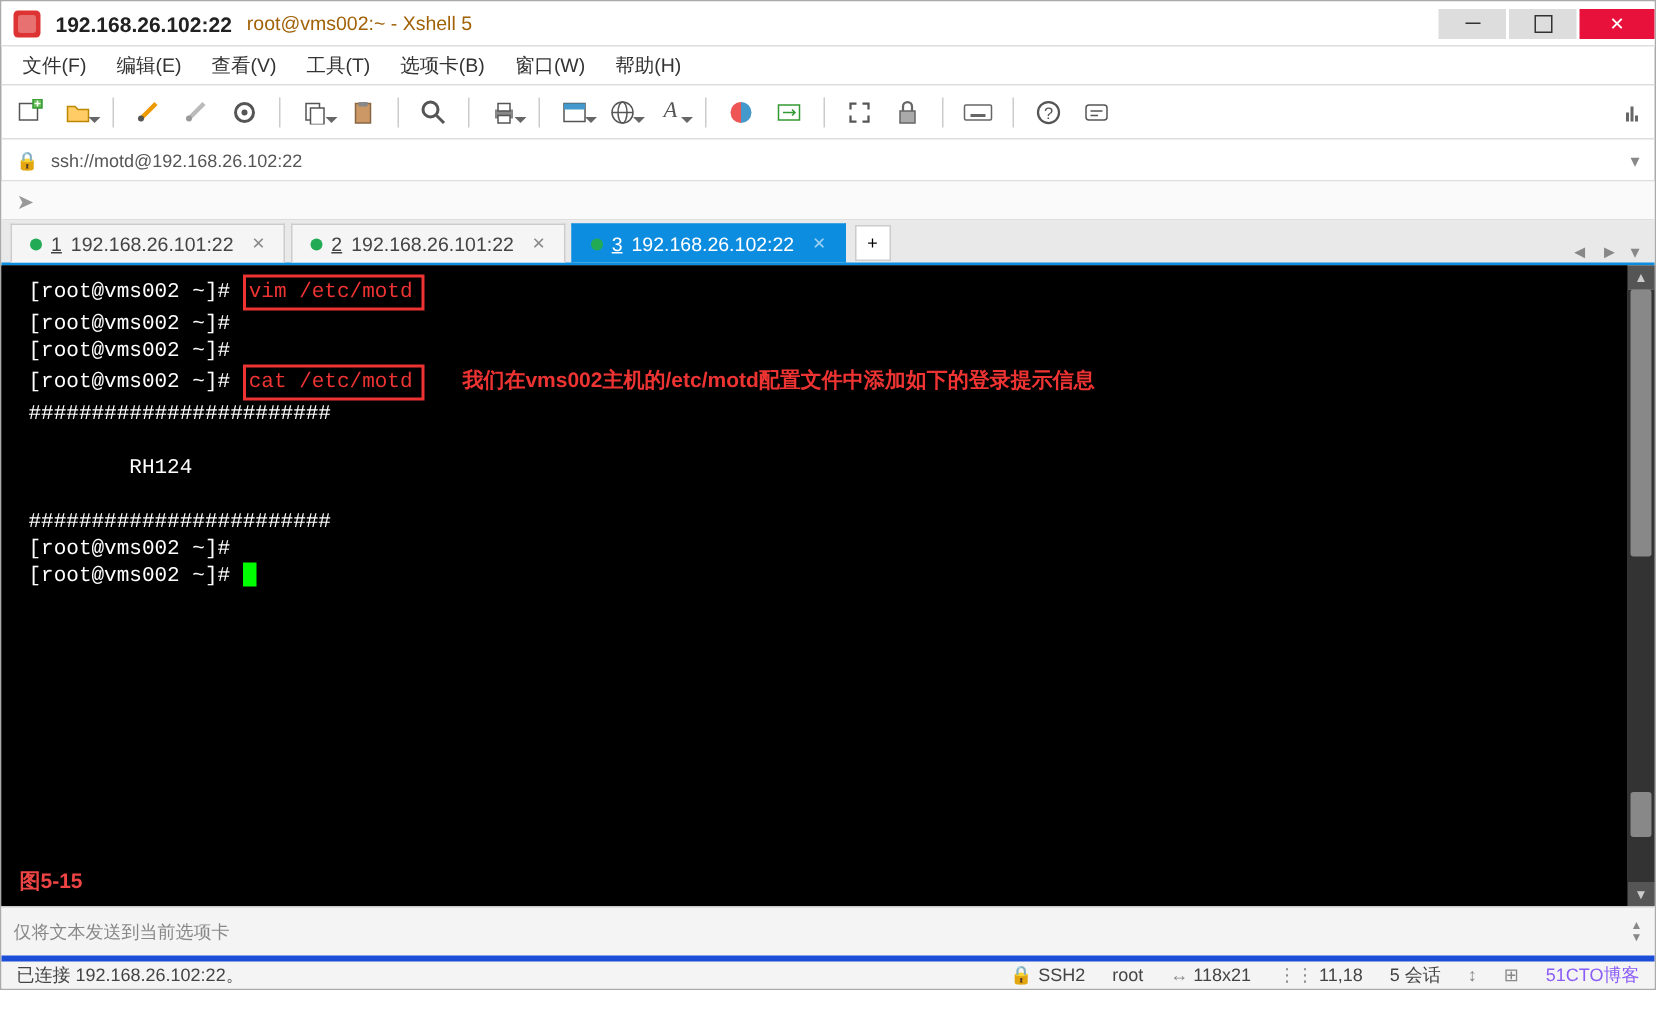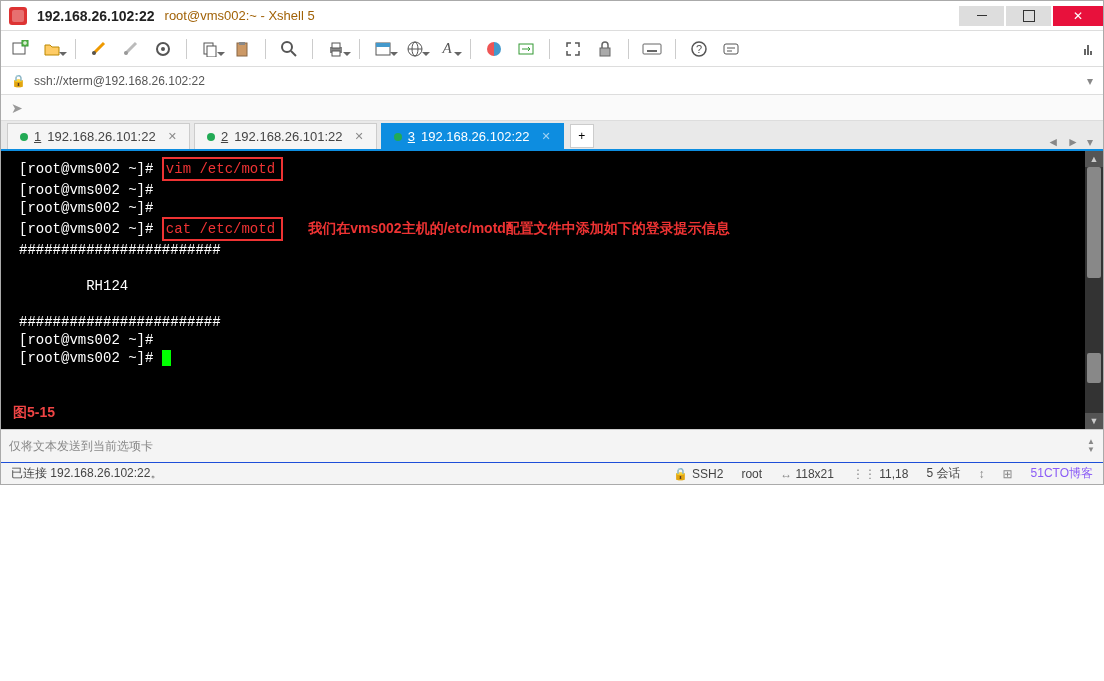--- a/index.html
+++ b/index.html
@@ -1,17 +1,17 @@
 <!DOCTYPE html>
 <html><head>
 <meta charset="utf-8">
 <style>
   * { box-sizing: border-box; margin: 0; padding: 0; }
   html, body { width: 1104px; height: 681px; font-family: "Microsoft YaHei", Tahoma, sans-serif; font-size: 12px; background: #fff; overflow: hidden; }
-  .window { width: 1104px; height: 485px; display: flex; flex-direction: column; border: 1px solid #aaa; }
+  .window { width: 1104px; height: 660px; display: flex; flex-direction: column; border: 1px solid #aaa; }
 
   
   .titlebar { height: 30px; display: flex; align-items: center; background: #fff; border-bottom: 1px solid #ddd; padding-left: 8px; }
   .titlebar .app-icon { width: 18px; height: 18px; background: #d33; border-radius: 3px; margin-right: 10px; position: relative; }
   .titlebar .app-icon::after { content:""; position:absolute; inset:3px; background:#fff; border-radius:2px; opacity:.3;}
   .titlebar .title-strong { font-weight: bold; font-size: 14px; color: #222; margin-right: 10px; }
   .titlebar .title-sub { color: #a16207; font-size: 13px; }
   .titlebar .spacer { flex: 1; }
   .win-btn { width: 45px; height: 20px; background: #ddd; margin-right: 2px; display:flex; align-items:center; justify-content:center; color:#333; font-size:12px;}
   .win-btn.close { background: #e8113c; color: #fff; width: 50px; margin-right: 0;}
@@ -64,40 +64,49 @@
   .term-scroll .track{flex:1;background:#333;position:relative;}
   .term-scroll .thumb{position:absolute;left:2px;right:2px;top:0;height:45%;background:#888;border-radius:2px;}
   .term-scroll .thumb2{position:absolute;left:2px;right:2px;bottom:30px;height:30px;background:#888;border-radius:2px;}
   .term-scroll .arr{height:16px;background:#555;display:flex;align-items:center;justify-content:center;color:#ccc;font-size:9px;}
 
   
   .inputbar{height:24px;border-top:1px solid #ccc;background:#f4f4f4;display:flex;align-items:center;padding:16px 8px;color:#888;font-size:12px;}
   .inputbar .ud{margin-left:auto;display:flex;flex-direction:column;font-size:8px;color:#888;line-height:8px;}
 
   
-  .statusbar{height:22px;border-top:1px solid #1d4ed8;background:#f4f4f4;display:flex;align-items:center;padding:0 10px;color:#444;font-size:12px;gap:18px;}
+  .statusbar{height:22px;border-top:4px solid #1d4ed8;background:#f4f4f4;display:flex;align-items:center;padding:0 10px;color:#444;font-size:12px;gap:18px;}
   .statusbar .spacer{flex:1;}
   .statusbar .wm{color:#8b5cf6;}
   .statusbar .sicon{color:#888;}
 </style>
 </head>
 <body>
 
 <div class="window">
 
   <div class="titlebar">
     <div class="app-icon"></div>
     <span class="title-strong">192.168.26.102:22</span>
     <span class="title-sub">root@vms002:~ - Xshell 5</span>
     <div class="spacer"></div>
     <div class="win-btn min"></div>
     <div class="win-btn max"></div>
     <div class="win-btn close"></div>
   </div>
 
+  <div class="menubar">
+    <div class="menu-item">文件(F)</div>
+    <div class="menu-item">编辑(E)</div>
+    <div class="menu-item">查看(V)</div>
+    <div class="menu-item">工具(T)</div>
+    <div class="menu-item">选项卡(B)</div>
+    <div class="menu-item">窗口(W)</div>
+    <div class="menu-item">帮助(H)</div>
+  </div>
 
   <div class="toolbar">
     <div class="btn">
         <svg width="18" height="18">
           <rect x="2" y="3" width="12" height="11" fill="none" stroke="#555"></rect>
           <rect x="11" y="0" width="6" height="6" fill="#6b5" stroke="#393"></rect>
           <line x1="14" y1="1" x2="14" y2="5" stroke="#fff"></line>
           <line x1="12" y1="3" x2="16" y2="3" stroke="#fff"></line>
         </svg>
       </div>
@@ -225,21 +234,21 @@
         <div class="equalizer">
           <span style="height:6px"></span>
           <span style="height:10px"></span>
           <span style="height:4px"></span>
         </div>
       </div>
   </div>
 
   <div class="addressbar">
     <span class="lock">🔒</span>
-    <span>ssh://xterm@192.168.26.102:22</span>
+    <span>ssh://motd@192.168.26.102:22</span>
     <span class="dropbtn">▾</span>
   </div>
 
   <div class="hintbar">
     <span class="arrow">➤</span>
   </div>
 
   <div class="tabstrip">
     <div class="tab">
       <span class="dot"></span>

